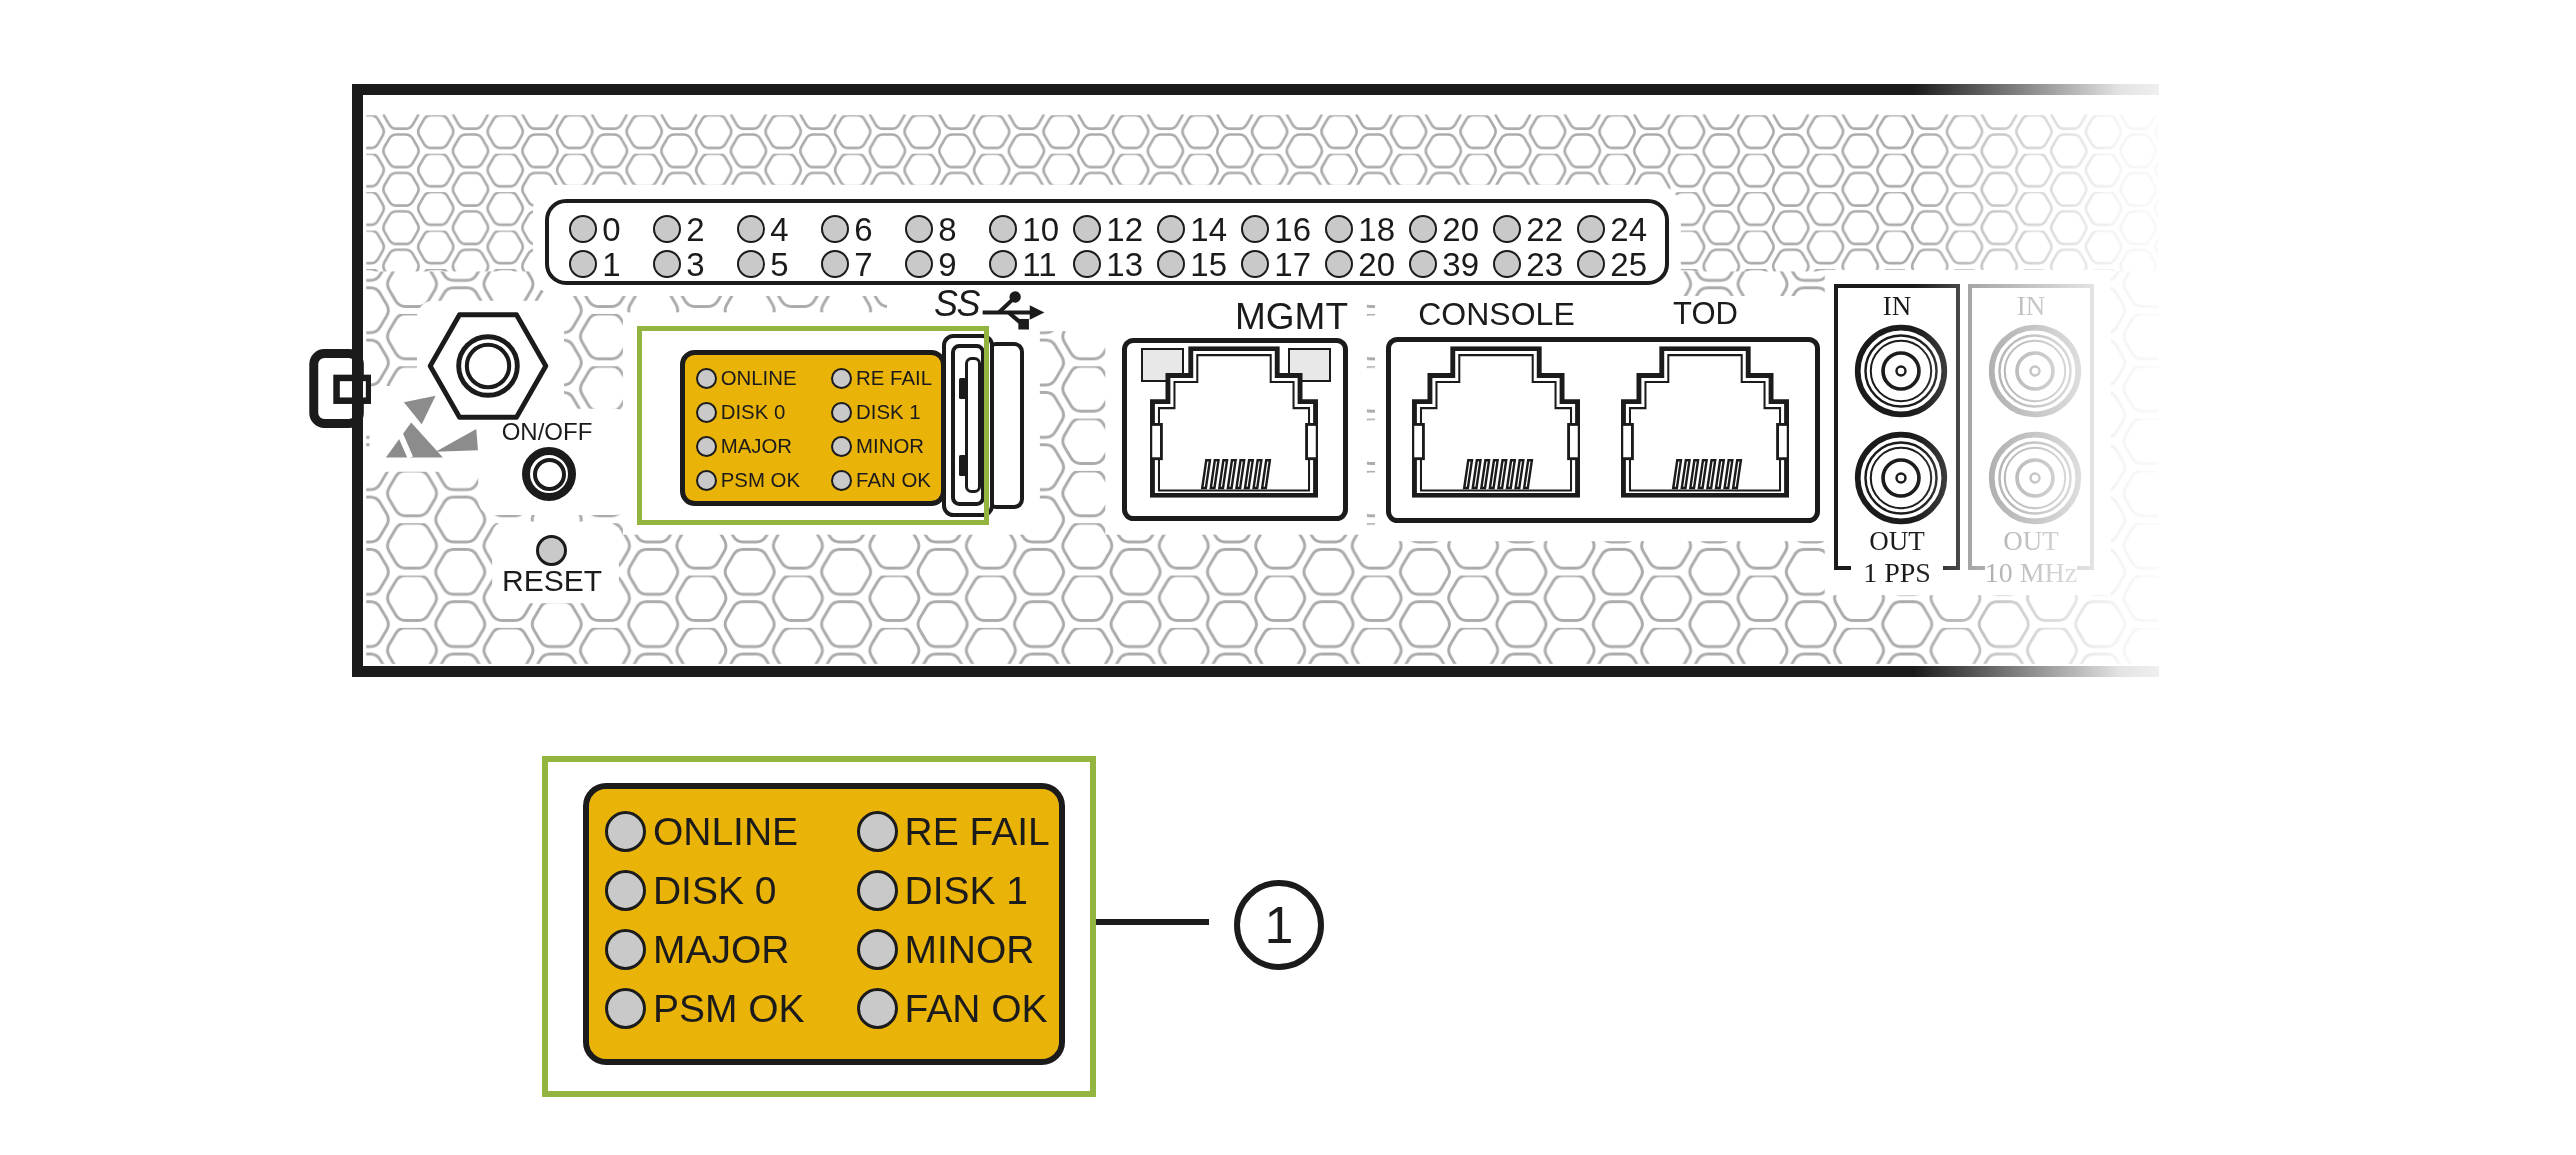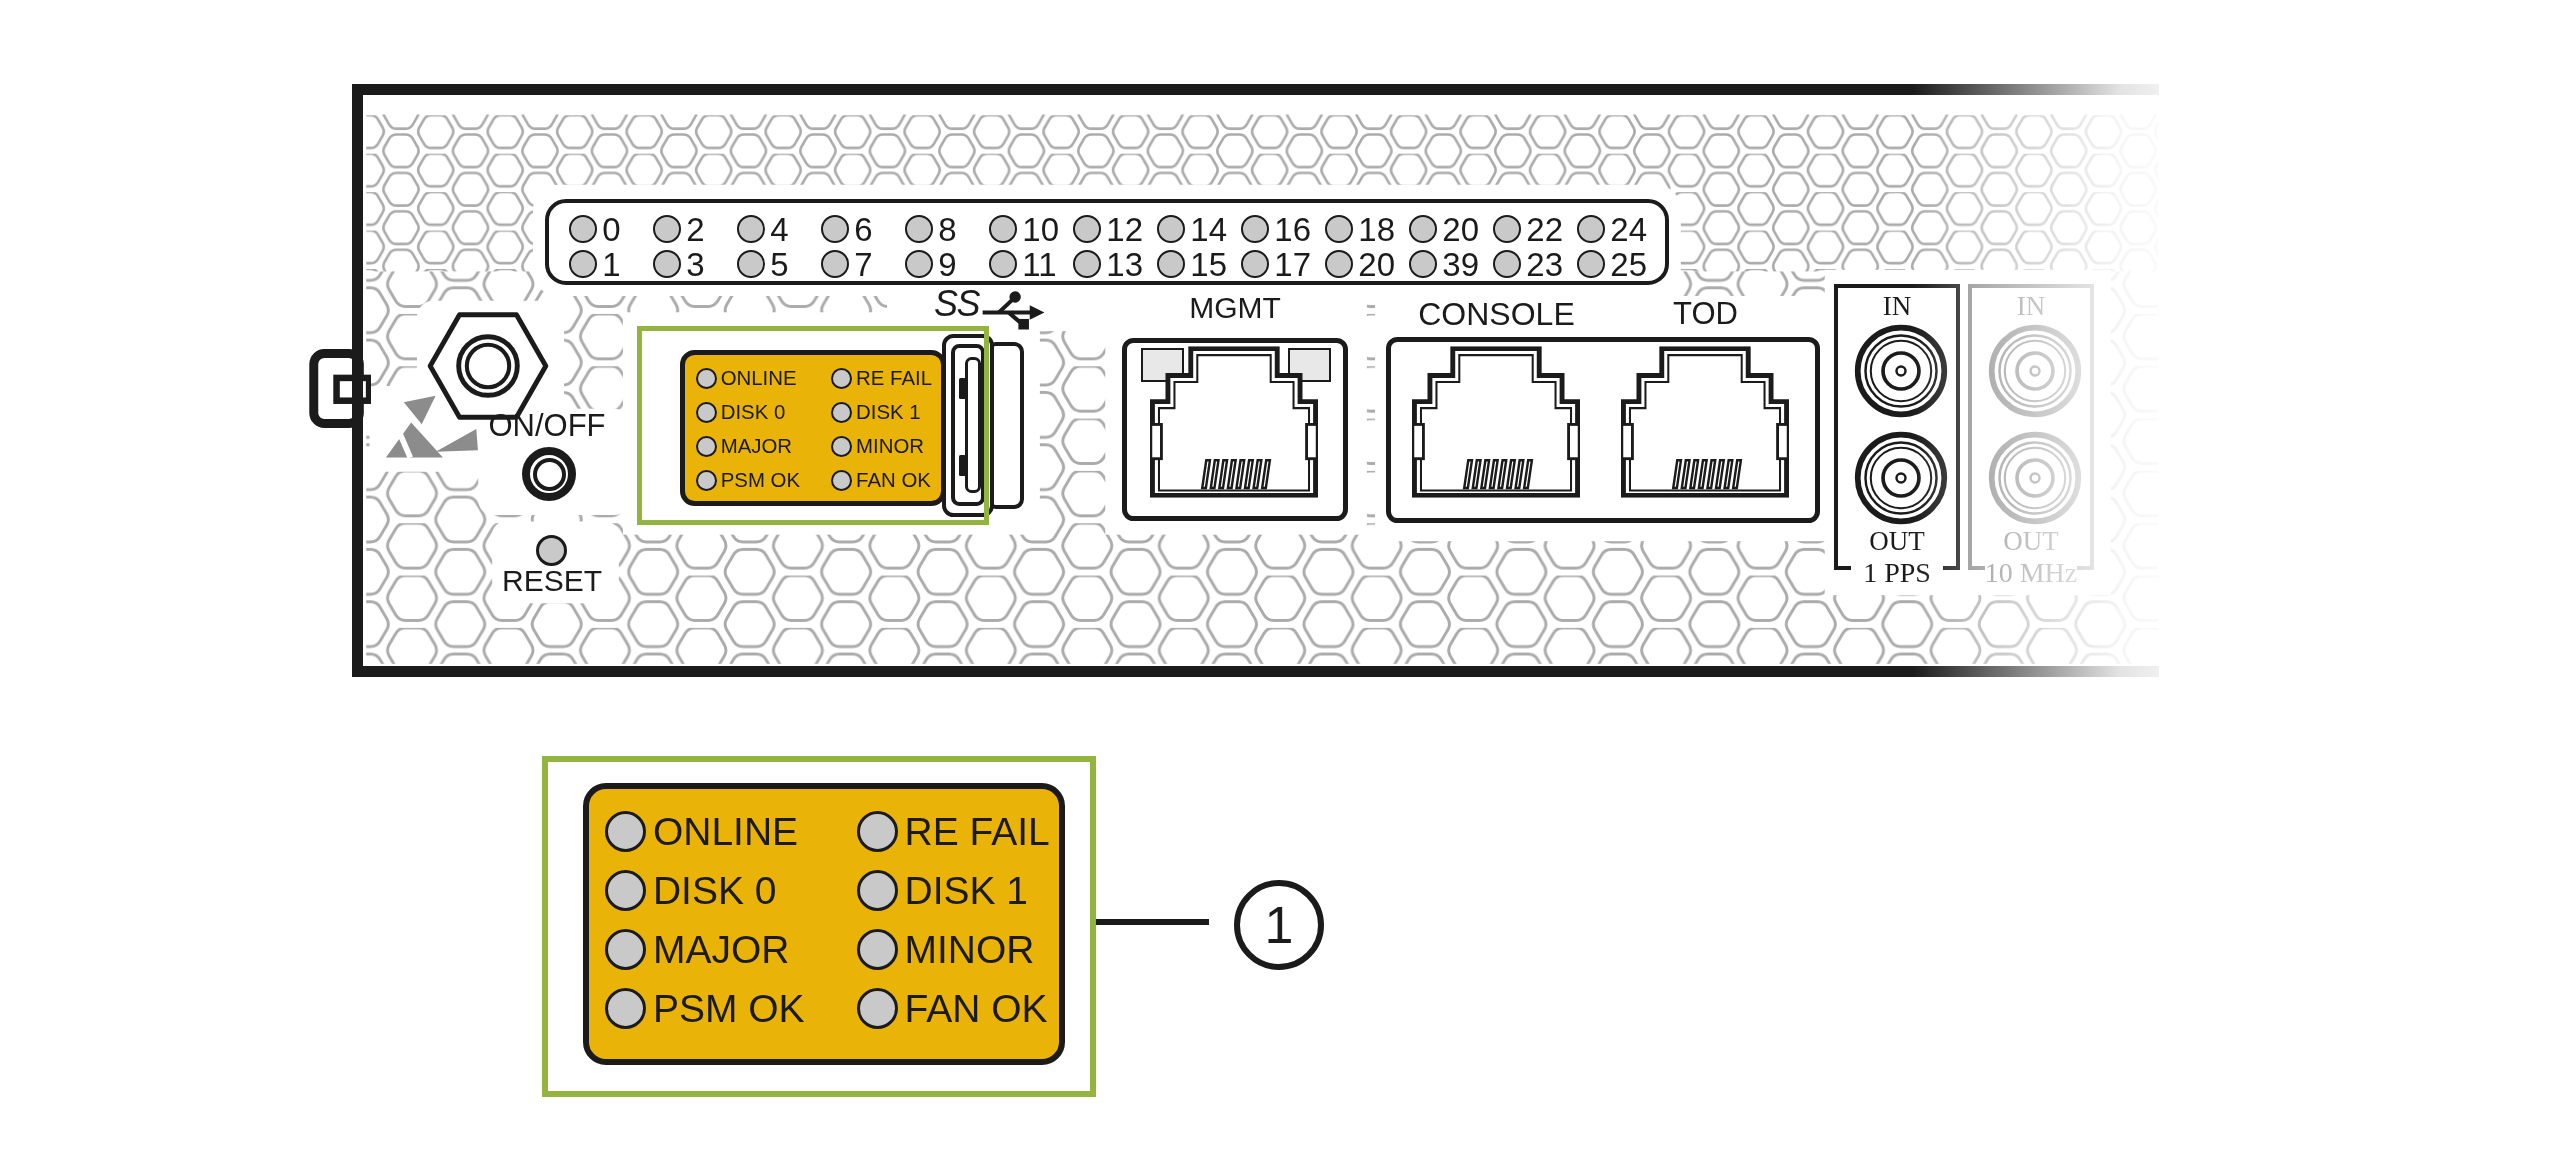--- a/index.html
+++ b/index.html
@@ -285,21 +285,21 @@
 
   <svg class="abs comp" style="left:368px;top:384px;" width="114" height="86" viewBox="0 0 140 105">
     <g fill="var(--esd-gray,#8c8c8c)">
       <polygon points="44,22 83,14 66,49"></polygon>
       <polygon points="22,90 53,47 92,90"></polygon>
       <polygon points="83,83 133,55 135,81"></polygon>
     </g>
     <line x1="38" y1="58" x2="52" y2="90" stroke="#fff" stroke-width="7"></line>
   </svg>
 
-  <div class="abs lbl" style="left:465px;top:410px;width:164px;font-size:31px;">ON/OFF</div>
+  <div class="abs lbl" style="left:465px;top:419px;width:164px;font-size:24px;">ON/OFF</div>
   <div class="abs ring" style="left:522px;top:447px;width:54px;height:54px;"></div>
   <div class="abs ring-inner" style="left:533px;top:458px;width:33px;height:33px;"></div>
   <div class="abs reset-btn" style="left:536px;top:535px;width:31px;height:31px;"></div>
   <div class="abs lbl" style="left:470px;top:565px;width:164px;font-size:30px;">RESET</div>
 
   <div class="abs status-panel inset-panel">
     <div class="rows">
 
         <div class="srow">
           <div class="cell cell-l">
@@ -360,21 +360,21 @@
   </div>
   <div class="abs usb-part" style="left:986px;top:342px;width:38px;height:167px;border-width:4.1px;border-radius:9.8px;"></div>
   <div class="abs usb-part" style="left:942px;top:334px;width:52px;height:183px;border-width:4.9px;border-radius:11.4px;z-index:25;"></div>
   <div class="abs usb-part" style="left:951px;top:344px;width:34px;height:162px;border-width:4.1px;border-radius:8.2px;z-index:25;"></div>
   <div class="abs usb-part" style="left:965px;top:357px;width:16.4px;height:136px;border-width:3.3px;border-radius:6.5px;z-index:25;"></div>
   <div class="abs nub" style="left:959px;top:378px;width:7.4px;height:21px;"></div>
   <div class="abs nub" style="left:959px;top:455px;width:7.4px;height:21px;"></div>
 
   <div class="abs green-box" style="left:637px;top:326px;width:352px;height:199px;"></div>
 
-  <div class="abs lbl" style="left:1122px;top:292px;width:226px;font-size:30px;">MGMT</div>
+  <div class="abs lbl" style="left:1122px;top:298px;width:226px;font-size:37px;text-align:right;">MGMT</div>
   <div class="abs port-box" style="left:1122px;top:338px;width:226px;height:183px;"></div>
   <div class="abs rj45-led" style="left:1141px;top:348px;width:43px;height:34px;"></div>
   <div class="abs rj45-led" style="left:1288px;top:348px;width:43px;height:34px;"></div>
   <svg class="abs" style="left:1150px;top:346px;z-index:23;" width="168" height="152" viewBox="0 0 206 186">
       <use href="#rj45"></use>
     </svg>
 
   <div class="abs lbl" style="left:1386px;top:298px;width:221px;font-size:32px;">CONSOLE</div>
   <div class="abs lbl" style="left:1595px;top:298px;width:221px;font-size:31px;">TOD</div>
   <div class="abs port-box" style="left:1386px;top:337px;width:434px;height:186px;"></div>

